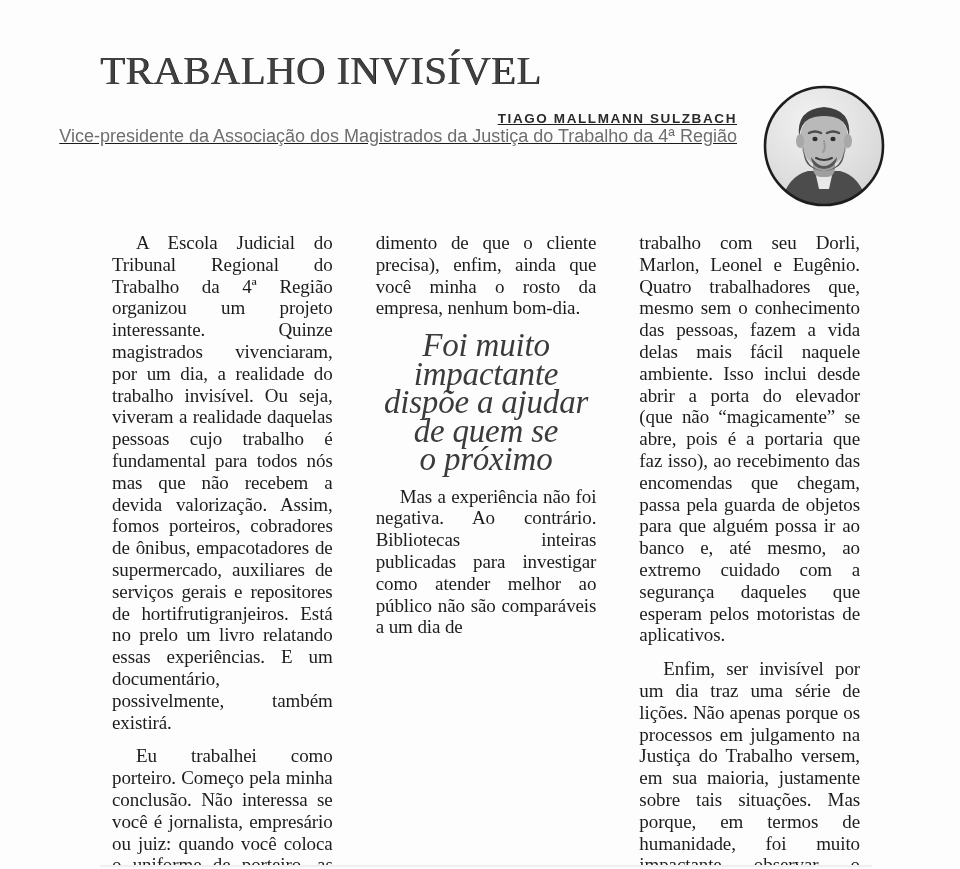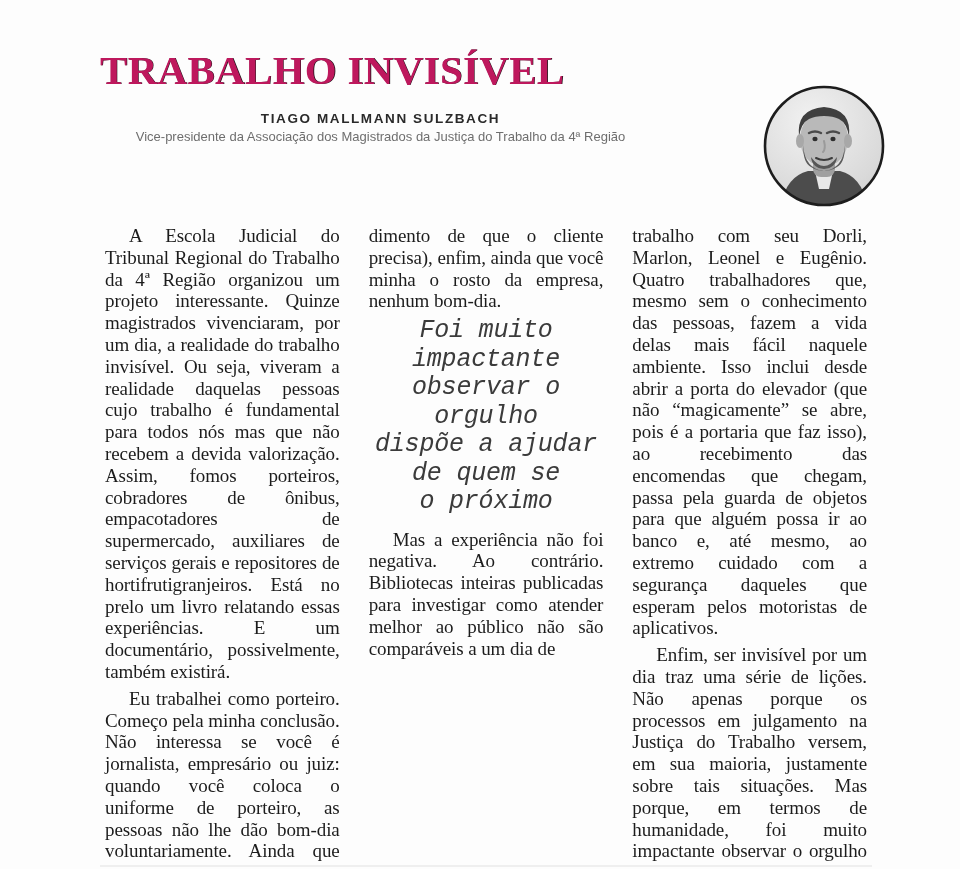--- a/index.html
+++ b/index.html
@@ -13,42 +13,43 @@
     color: #1c1c1c;
     overflow: hidden;
   }
   
   .article-title {
     position: absolute;
     left: 100px; top: 46px;
     margin: 0;
     font-family: "Liberation Serif", serif;
     font-size: 41px;
-    font-weight: bold;
+    font-weight: normal;
     letter-spacing: 0.3px;
-    color: #be185d;
+    color: #404040;
     text-shadow: 0.55px 0 0 #161616; 
     white-space: nowrap;
   }
   .byline {
     position: absolute;
-    left: 12px; top: 110px;
+    left: 0; top: 110px;
     width: 737px;
-    text-align: center;
+    text-align: right;
     font-family: "Liberation Sans", sans-serif;
+    text-decoration: underline;
   }
   .byline-name {
     font-size: 13.5px;
     font-weight: bold;
     letter-spacing: 1.6px;
     color: #2a2a2a;
     line-height: 17px;
   }
   .byline-role, .byline-email {
-    font-size: 13px;
+    font-size: 18px;
     color: #6e6e6e;
     line-height: 19px;
   }
   .avatar {
     position: absolute;
     left: 763px; top: 85px;
     width: 122px; height: 122px;
   }
   .avatar svg { display: block; width: 100%; height: 100%; }
 
@@ -64,27 +65,27 @@
   .col {
     flex: 1 1 0;
     min-width: 0;
     text-align: justify;
     font-size: 19px;
     line-height: 21.8px;
     letter-spacing: -0.1px;
     hyphens: auto;
     -webkit-hyphens: auto;
   }
-  .col p { margin: 5px; }
+  .col p { margin: 12px; }
   p.indent { text-indent: 24px; }
 
   .pullquote {
-    font-family: Liberation Mono, monospace;
+    font-family: Liberation Serif, serif;
     font-style: italic;
-    font-size: 25px;
+    font-size: 33px;
     line-height: 28.5px;
     color: #3b3b3b;
     text-align: center;
     margin: 5px 0 12px 0;
     letter-spacing: -0.2px;
   }
   .pullquote .q-line { display: block; }
 
   .bottom-artifact {
     position: absolute;
@@ -152,21 +153,20 @@
   <div class="col">
     <p class="indent">A Escola Judicial do Tribunal Regional do Trabalho da 4ª Região organizou um projeto interessante. Quinze magistrados vivenciaram, por um dia, a realidade do trabalho invisível. Ou seja, viveram a realidade daquelas pessoas cujo trabalho é fundamental para todos nós mas que não recebem a devida valorização. Assim, fomos porteiros, cobradores de ônibus, empacotadores de supermercado, auxiliares de serviços gerais e repositores de hortifrutigranjeiros. Está no prelo um livro relatando essas experiências. E um documentário, possivelmente, também existirá.</p>
     <p class="indent">Eu trabalhei como porteiro. Começo pela minha conclusão. Não interessa se você é jornalista, empresário ou juiz: quando você coloca o uniforme de porteiro, as pessoas não lhe dão bom-dia voluntariamente. Ainda que seu trabalho seja fundamental para orientar sobre os encaminhamentos dentro da empresa (qual setor procurar, qual pessoa faz o aten-</p>
   </div>
 
   <div class="col">
     <p>dimento de que o cliente precisa), enfim, ainda que você minha o rosto da empresa, nenhum bom-dia.</p>
     <div class="pullquote">
       <span class="q-line">Foi muito</span>
       <span class="q-line">impactante</span>
-      <span class="q-line">observar o orgulho</span>
       <span class="q-line">dispõe a ajudar</span>
       <span class="q-line">de quem se</span>
       <span class="q-line">o próximo</span>
     </div>
     <p class="indent">Mas a experiência não foi negativa. Ao contrário. Bibliotecas inteiras publicadas para investigar como atender melhor ao público não são comparáveis a um dia de</p>
   </div>
 
   <div class="col">
     <p>trabalho com seu Dorli, Marlon, Leonel e Eugênio. Quatro trabalhadores que, mesmo sem o conhecimento das pessoas, fazem a vida delas mais fácil naquele ambiente. Isso inclui desde abrir a porta do elevador (que não “magicamente” se abre, pois é a portaria que faz isso), ao recebimento das encomendas que chegam, passa pela guarda de objetos para que alguém possa ir ao banco e, até mesmo, ao extremo cuidado com a segurança daqueles que esperam pelos motoristas de aplicativos.</p>
     <p class="indent">Enfim, ser invisível por um dia traz uma série de lições. Não apenas porque os processos em julgamento na Justiça do Trabalho versem, em sua maioria, justamente sobre tais situações. Mas porque, em termos de humanidade, foi muito impactante observar o orgulho e a solidariedade daqueles que se dispõem a ajudar o próximo como profissão de vida; ainda que não tenham o devido reconhecimento social. Uma lição de vida muito bem aprendida.</p>

